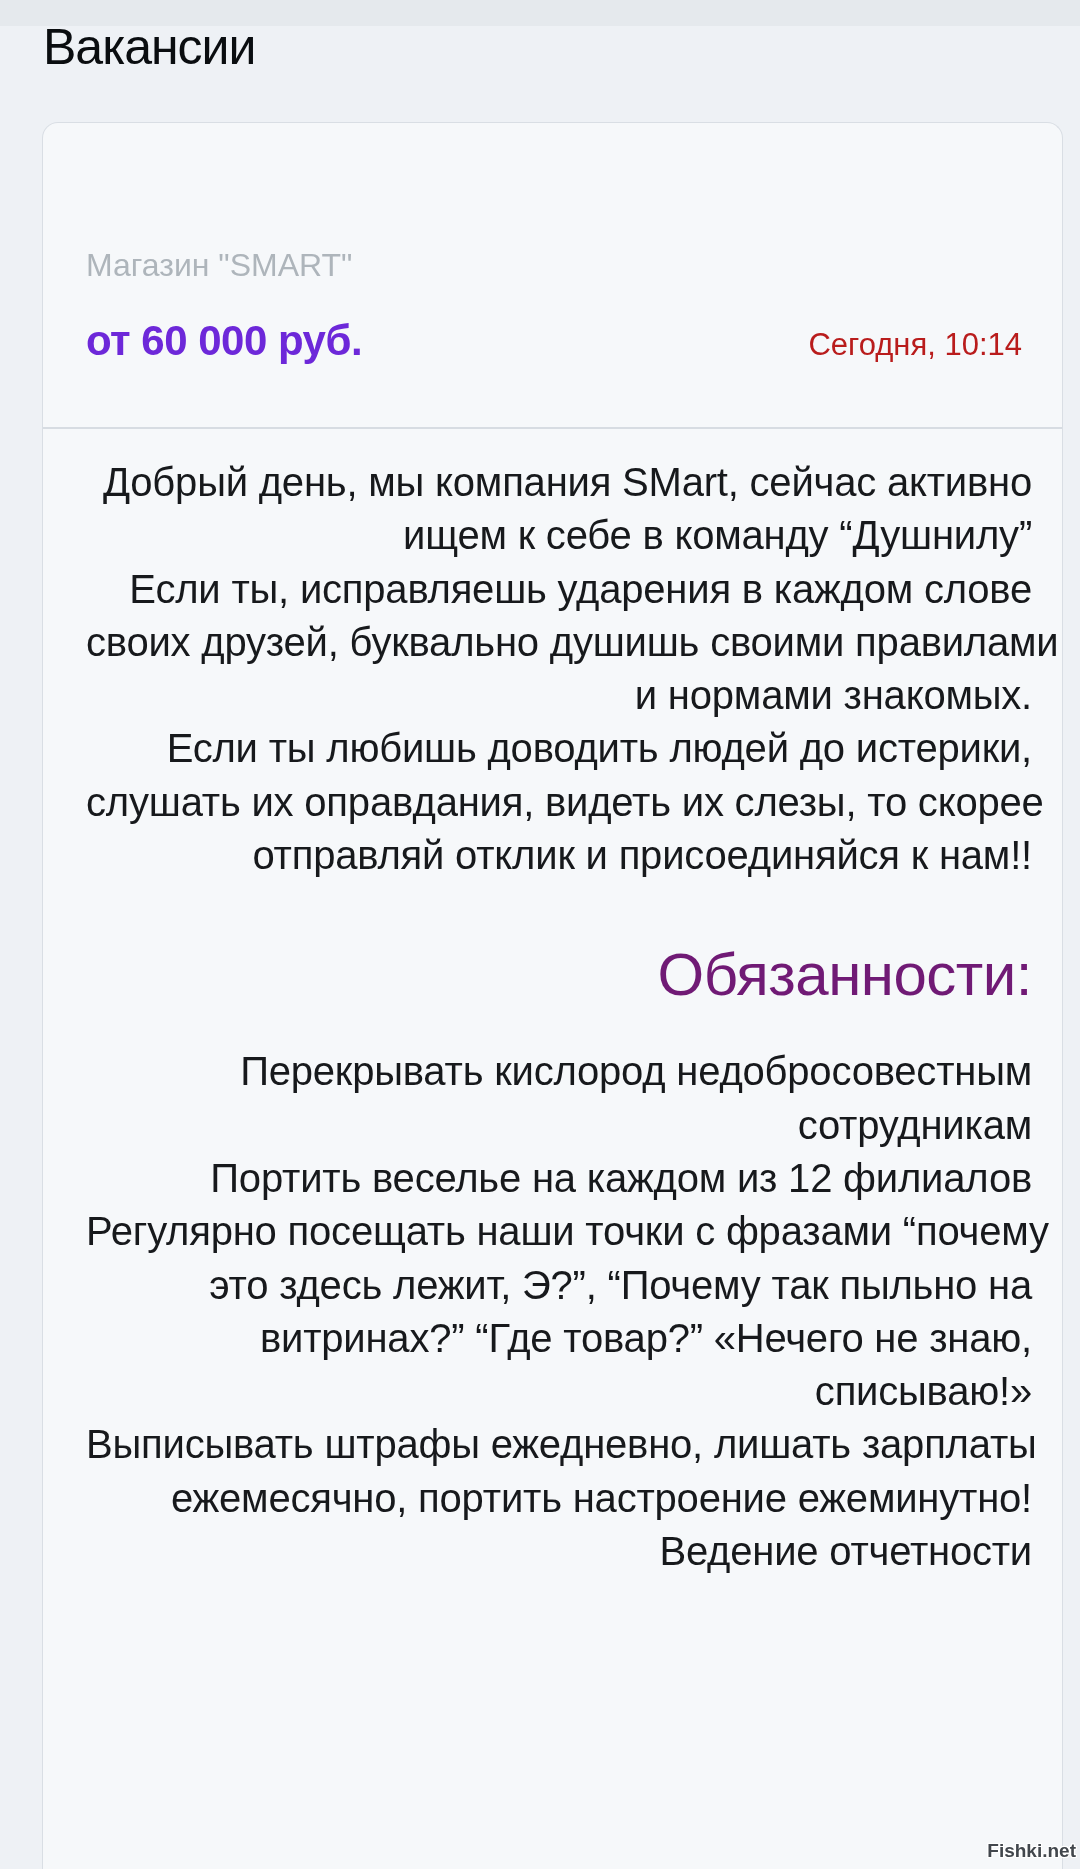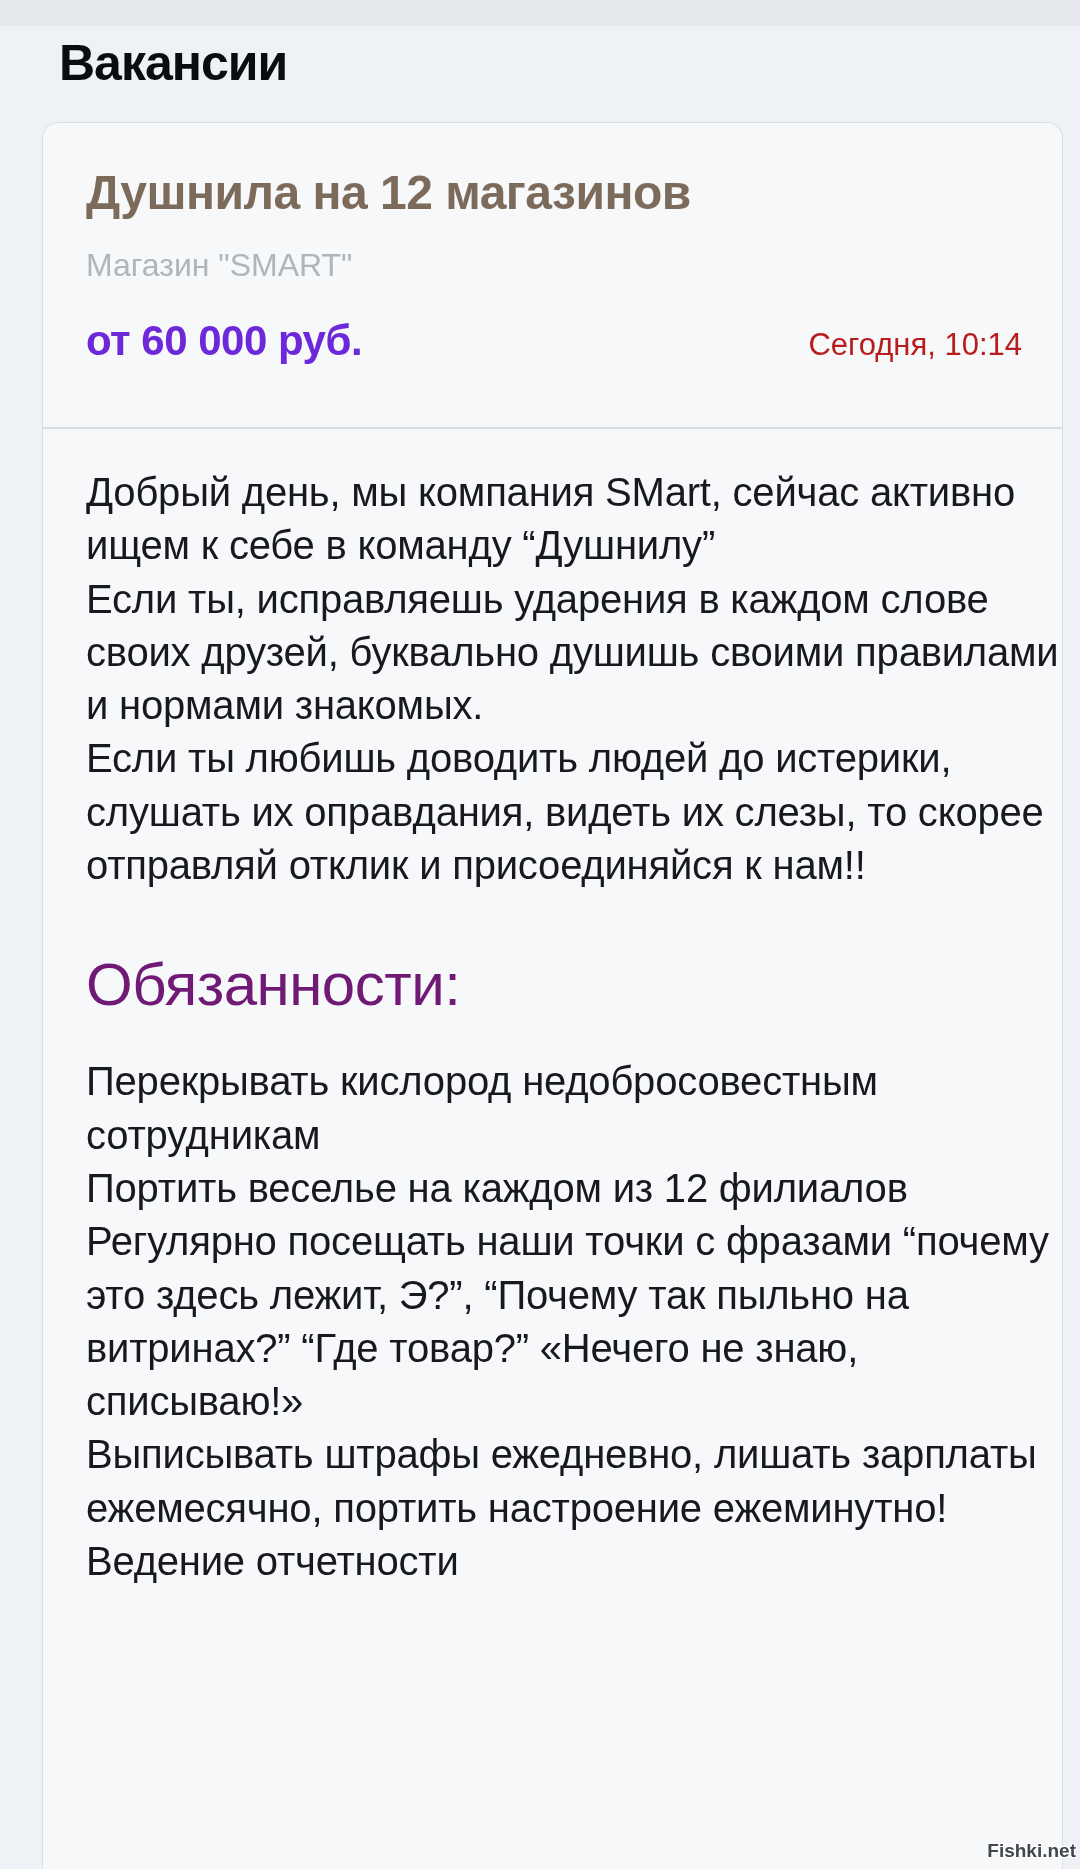--- a/index.html
+++ b/index.html
@@ -4,43 +4,43 @@
 <style>
   html,body{margin:0;padding:0;}
   body{
     width:1080px;height:1869px;position:relative;overflow:hidden;
     background:#eef1f5;
     font-family:"Liberation Sans", sans-serif;
     -webkit-font-smoothing:antialiased;
   }
   .top-band{position:absolute;top:0;left:0;width:1080px;height:26px;background:#e5e9ed;}
   .page-title{
-    position:absolute;left:43px;top:18px;margin:16px;
-    font-size:50px;font-weight:700;letter-spacing:-1px;color:#0a0d10;
+    position:absolute;left:43px;top:18px;margin:0;
+    font-size:50px;font-weight:400;letter-spacing:-1px;color:#0a0d10;
   }
   .vacancy-card{
     position:absolute;left:42px;top:122px;width:1021px;height:1762px;
     box-sizing:border-box;
     background:#f6f8fa;border:1px solid #d9dee4;border-bottom:none;
     border-radius:16px 16px 0 0;
   }
   .card-header{position:relative;height:304px;border-bottom:2px solid #d7dce2;}
   .v-title{
     position:absolute;left:43px;top:42px;margin:0;
     font-size:48px;font-weight:700;letter-spacing:-0.5px;color:#7c6b5a;
   }
   .v-company{position:absolute;left:43px;top:124px;font-size:32px;color:#aeb5bb;}
   .v-salary{
     position:absolute;left:43px;top:194px;
     font-size:42px;font-weight:700;letter-spacing:-0.5px;color:#6d28d9;
   }
   .v-date{position:absolute;right:40px;top:204px;font-size:31px;color:#b91c1c;}
   .card-body{
-    padding:37px 30px 0 43px;
-    font-size:40px;line-height:53.3px;color:#17191c;letter-spacing:-0.2px;
+    padding:27px 30px 0 43px;
+    font-size:40px;line-height:53.3px;color:#17191c;letter-spacing:-0.2px;text-align:right;
   }
   .text-block{white-space:pre;}
   .section-heading{
     margin:58px 0 35px;font-size:60px;line-height:70px;
     font-weight:400;color:#701a75;letter-spacing:-0.5px;
   }
   .watermark{
     position:absolute;right:4px;top:1840px;
     font-size:19px;font-weight:700;color:#42474d;letter-spacing:0;
     text-shadow:-1px -1px 0 #fff,1px -1px 0 #fff,-1px 1px 0 #fff,1px 1px 0 #fff,0 1px 0 #fff,0 -1px 0 #fff,1px 0 0 #fff,-1px 0 0 #fff;
@@ -49,21 +49,20 @@
 </head>
 <body>
 
 <div class="top-band"></div>
 
 <h1 class="page-title">Вакансии</h1>
 
 <div class="vacancy-card">
 
   <div class="card-header">
-    <h2 class="v-title">Душнила на 12 магазинов</h2>
     <div class="v-company">Магазин "SMART"</div>
     <div class="v-salary">от 60 000 руб.</div>
     <div class="v-date">Сегодня, 10:14</div>
   </div>
 
   <div class="card-body">
     <div class="text-block">Добрый день, мы компания SMart, сейчас активно
 ищем к себе в команду “Душнилу”
 Если ты, исправляешь ударения в каждом слове
 своих друзей, буквально душишь своими правилами

